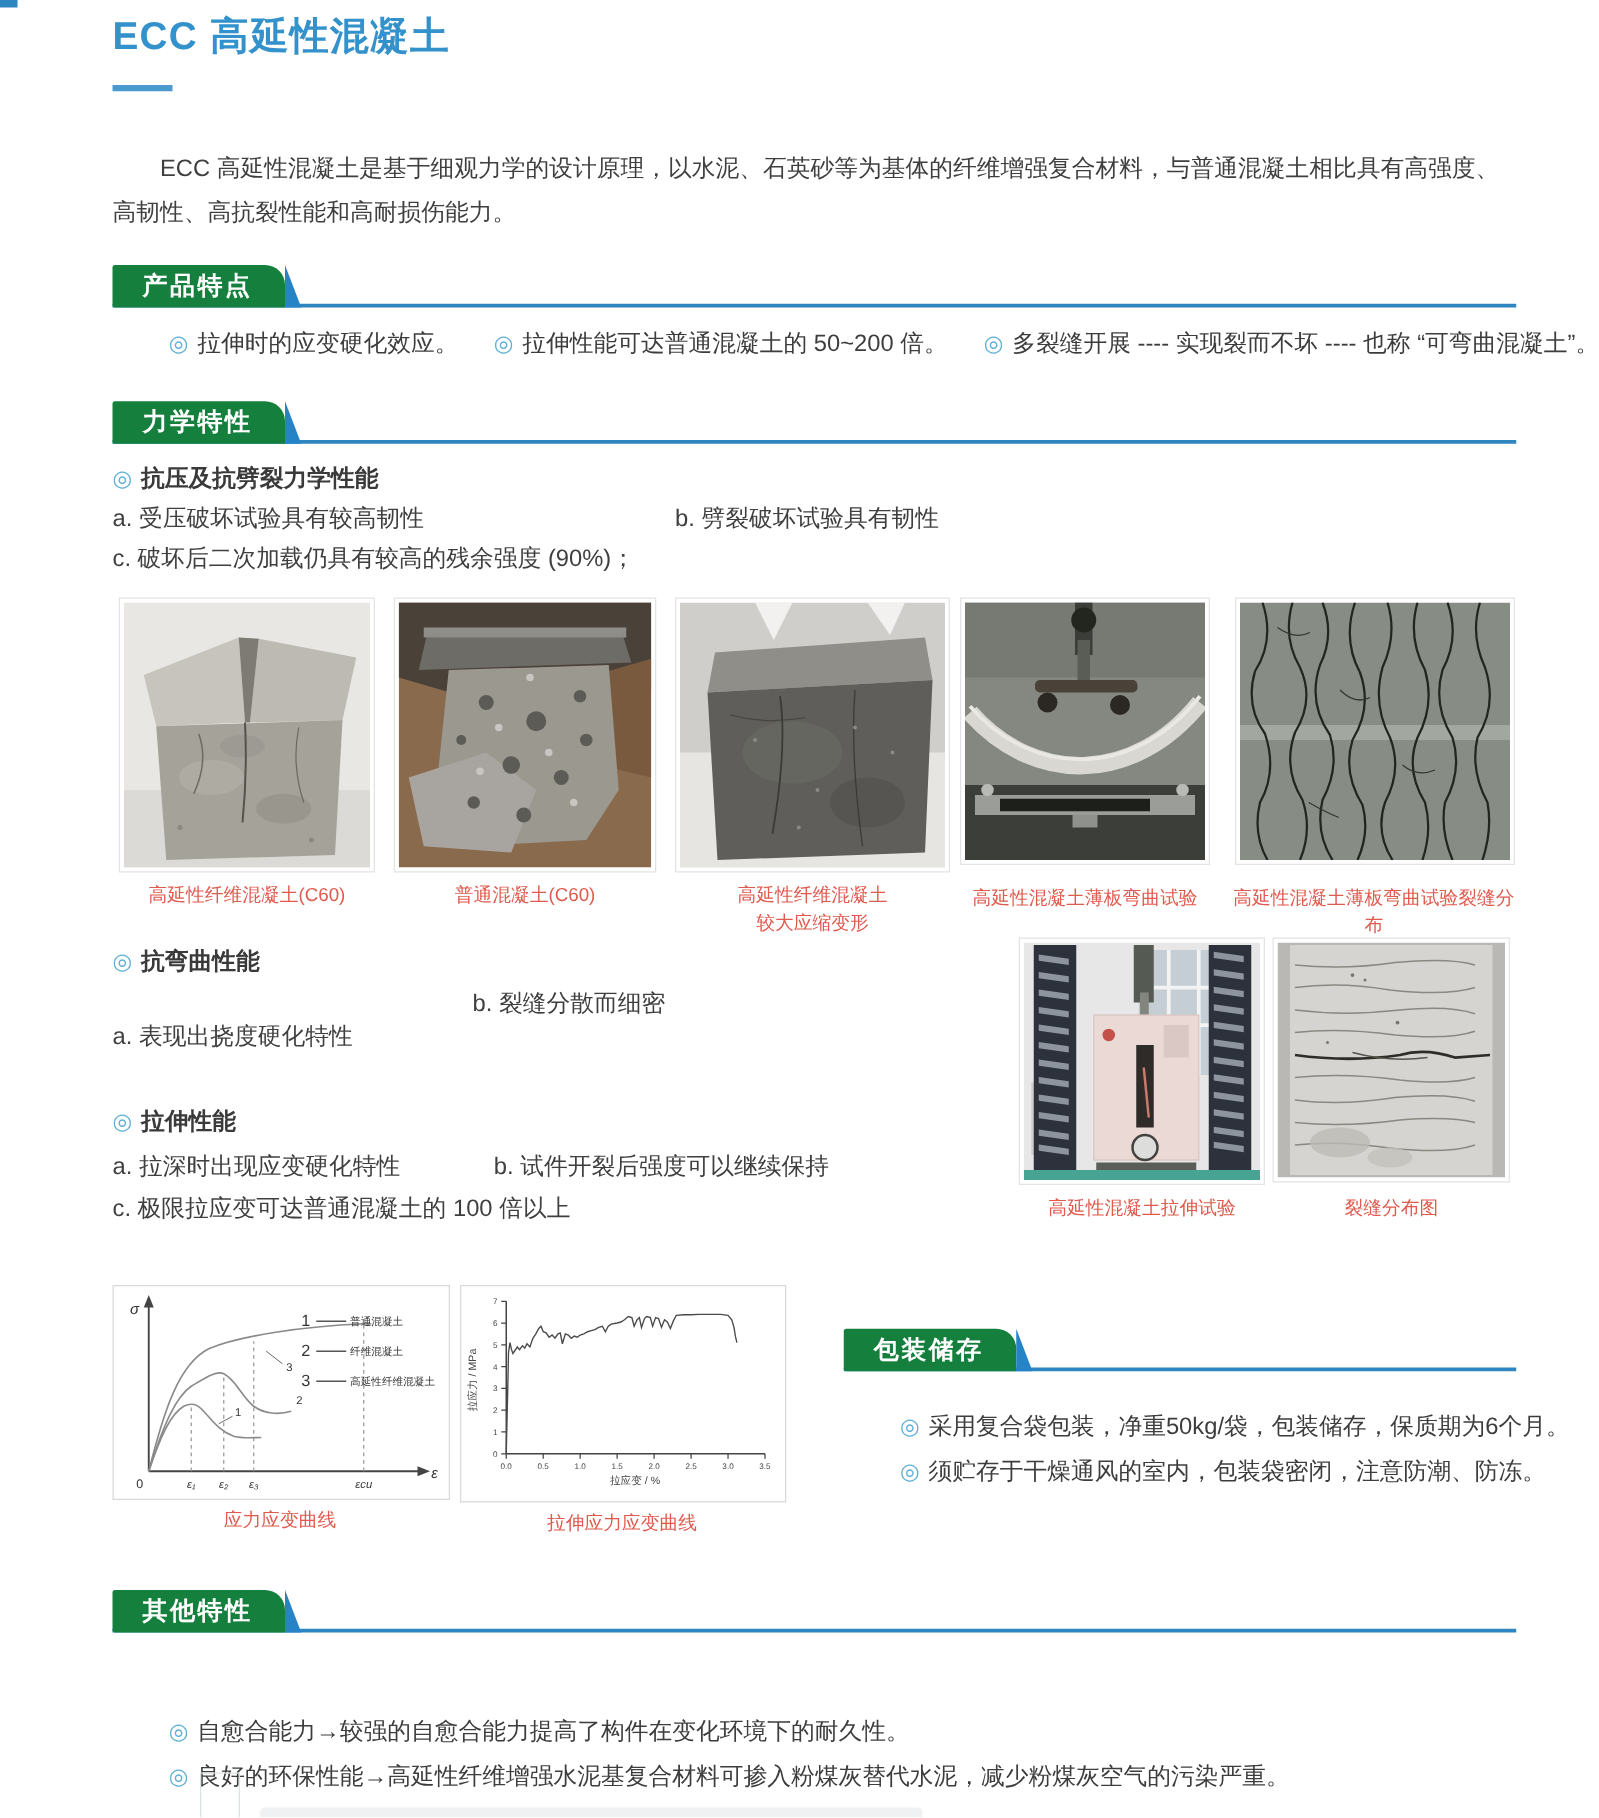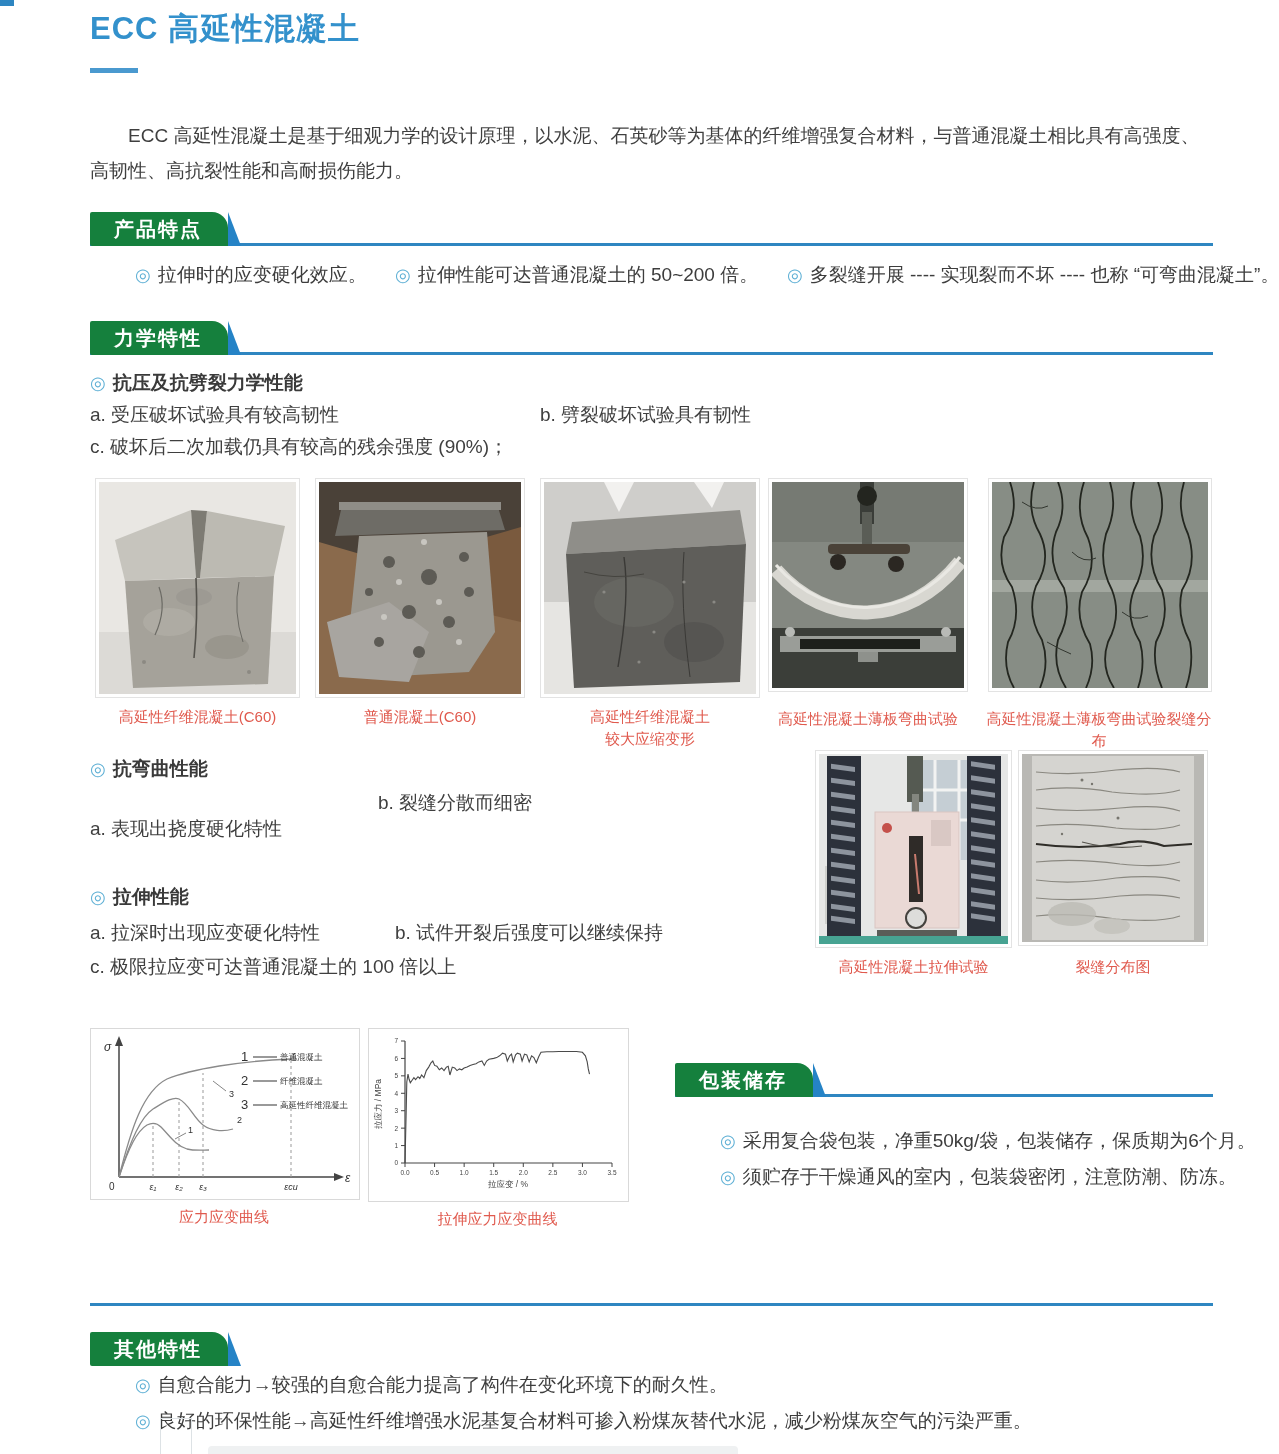--- a/index.html
+++ b/index.html
@@ -383,21 +383,21 @@
     <span>包装储存</span>
   </div>
   <div class="bullet" style="left:675px;top:1128px;">
     <span class="bi">◎</span><span>采用复合袋包装，净重50kg/袋，包装储存，保质期为6个月。</span>
   </div>
   <div class="bullet" style="left:675px;top:1164px;">
     <span class="bi">◎</span><span>须贮存于干燥通风的室内，包装袋密闭，注意防潮、防冻。</span>
   </div>
 
   <div class="sec-line" style="left:90px;top:1303px;width:1123px;"></div>
-  <div class="badge" style="left:90px;top:1332px;">
+  <div class="badge" style="left:90px;top:1272px;">
     <span>其他特性</span>
   </div>
   <div class="bullet" style="left:90px;top:1372px;">
     <span class="bi">◎</span><span>自愈合能力→较强的自愈合能力提高了构件在变化环境下的耐久性。</span>
   </div>
   <div class="bullet" style="left:90px;top:1408px;">
     <span class="bi">◎</span><span>良好的环保性能→高延性纤维增强水泥基复合材料可掺入粉煤灰替代水泥，减少粉煤灰空气的污染严重。</span>
   </div>
 
   <div class="ghost1"></div>

